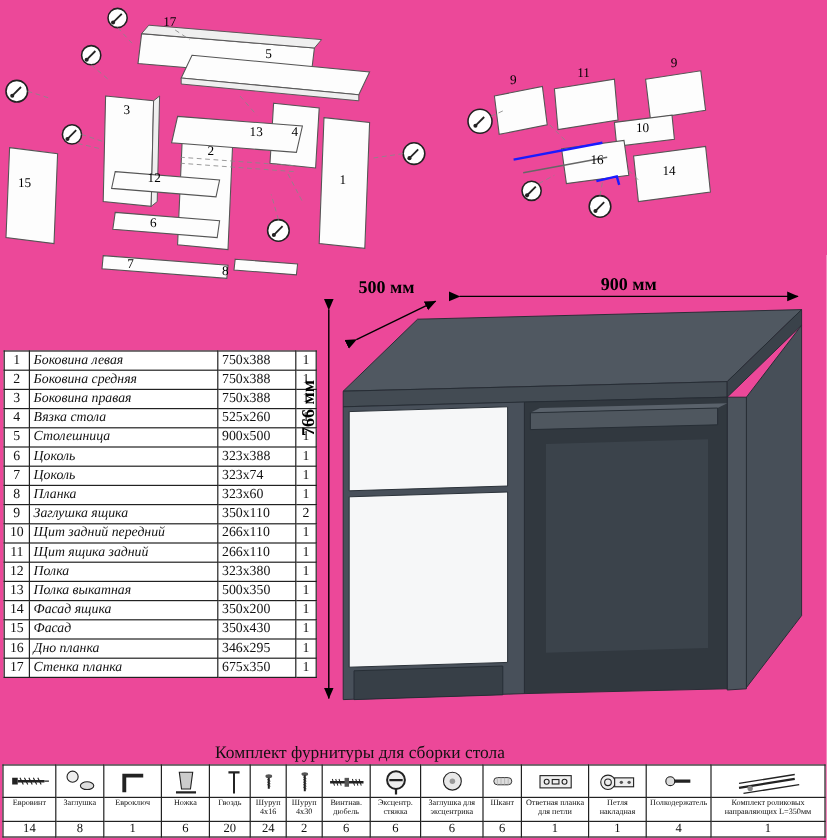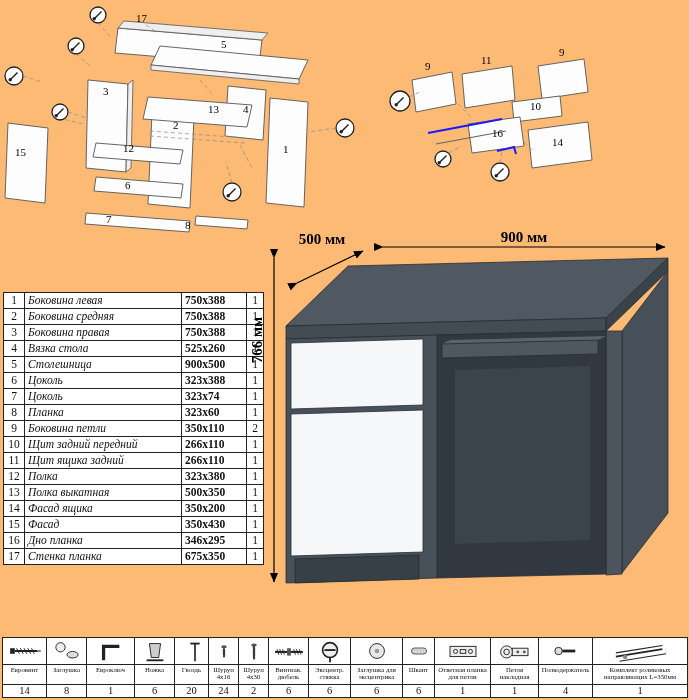--- a/index.html
+++ b/index.html
@@ -1,34 +1,34 @@
 <!DOCTYPE html>
 <html><head>
 <meta charset="utf-8">
 <style>
   html,body{margin:0;padding:0;background:#fff;}
-  .sheet{position:relative;width:689px;height:700px;background:#fdba74;overflow:hidden;
+  .sheet{position:relative;width:689px;height:700px;background:#ec4899;overflow:hidden;
          font-family:"Liberation Serif",serif;color:#111;}
   svg{position:absolute;display:block;}
   #svgtop{left:0;top:0;}
   #svgdesk{left:240px;top:230px;}
   svg text{font-family:"Liberation Serif",serif;}
   .plbl{font-size:11px;fill:#000;}
   .pn{fill:#fdfdfd;stroke:#555;stroke-width:.9;}
   .pn2{fill:#efefef;stroke:#555;stroke-width:.8;}
   .dash{stroke:#888;stroke-width:.7;stroke-dasharray:4 3;fill:none;}
   .co{fill:#fff;stroke:#222;stroke-width:1.3;}
   .dim{font-size:15px;font-weight:bold;fill:#000;}
   .edge{stroke:#262d34;stroke-width:.8;}
   .parts{position:absolute;left:3px;top:292px;border-collapse:collapse;background:#fff;}
   .parts td{border:1px solid #222;font-size:11.5px;padding:0 3px;height:15px;line-height:15px;white-space:nowrap;}
   .parts td.c{text-align:center;padding:0 2px;}
   .parts td.nm{width:150px;font-style:italic;}
   .parts td.n{width:16px;}
-  .parts td.sz{width:58px;font-weight:bold;}
+  .parts td.sz{width:58px;}
   .parts td.q{width:12px;}
   .hw-title{position:absolute;left:0;top:620px;width:600px;text-align:center;font-size:14.5px;}
   .hw{position:absolute;left:2px;top:637px;width:685px;border-collapse:collapse;table-layout:fixed;background:#fff;}
   .hw td{border:1px solid #222;text-align:center;vertical-align:middle;padding:0;overflow:hidden;}
   .hw td.ico{height:26px;}
   .hw td.ico svg{position:static;margin:0 auto;}
   .hw td.nm{font-size:6.8px;line-height:1.08;height:18px;vertical-align:top;padding:1px 1px 0;}
   .hw td.qt{font-size:10.5px;height:12px;line-height:12px;}
 </style>
 </head>
@@ -194,21 +194,21 @@
           <td class="c q">1</td>
         </tr>
       <tr>
           <td class="c n">8</td>
           <td class="nm">Планка</td>
           <td class="sz">323х60</td>
           <td class="c q">1</td>
         </tr>
       <tr>
           <td class="c n">9</td>
-          <td class="nm">Боковина петли</td>
+          <td class="nm">Заглушка ящика</td>
           <td class="sz">350х110</td>
           <td class="c q">2</td>
         </tr>
       <tr>
           <td class="c n">10</td>
           <td class="nm">Щит задний передний</td>
           <td class="sz">266х110</td>
           <td class="c q">1</td>
         </tr>
       <tr>
@@ -282,20 +282,21 @@
     <g>
       <line x1="383" y1="247" x2="665" y2="247" stroke="#000" stroke-width="1.2" marker-start="url(#arr)" marker-end="url(#arr)"></line>
       <text class="dim" x="524" y="242" text-anchor="middle">900 мм</text>
       <line x1="297" y1="283" x2="363" y2="251" stroke="#000" stroke-width="1.2" marker-start="url(#arr)" marker-end="url(#arr)"></line>
       <text class="dim" x="322" y="244" text-anchor="middle">500 мм</text>
       <line x1="274" y1="258" x2="274" y2="582" stroke="#000" stroke-width="1.2" marker-start="url(#arr)" marker-end="url(#arr)"></line>
       <text class="dim" x="262" y="340" text-anchor="middle" transform="rotate(-90 262 340)">766 мм</text>
     </g>
   </svg>
 
+  <div class="hw-title">Комплект фурнитуры для сборки стола</div>
 
   <table class="hw">
     <colgroup>
       <col style="width:44px">
         <col style="width:40px">
         <col style="width:48px">
         <col style="width:40px">
         <col style="width:34px">
       <col style="width:30px">
         <col style="width:30px">

